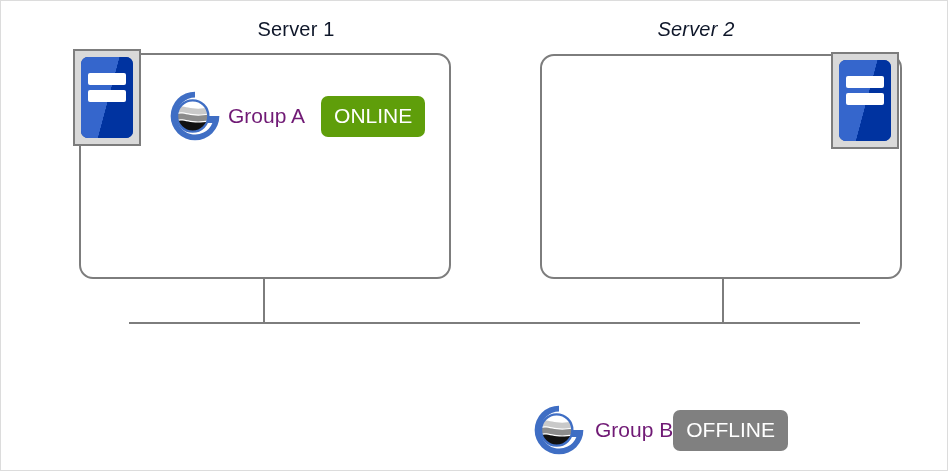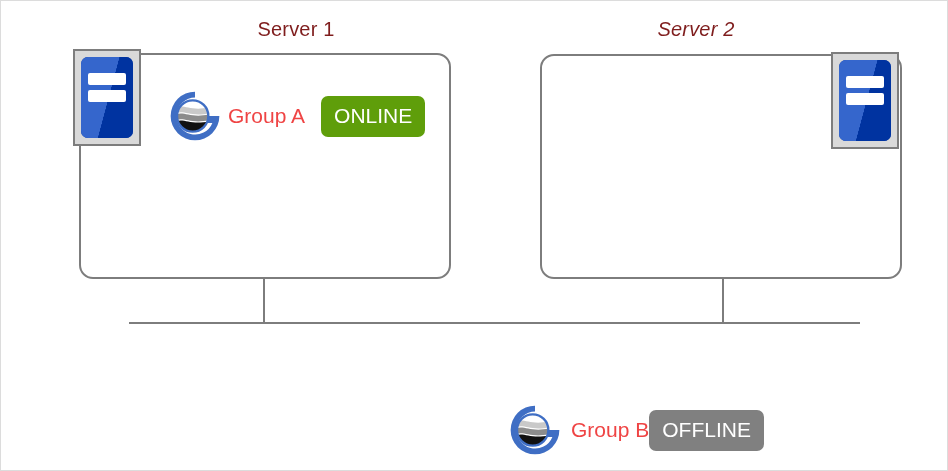--- a/index.html
+++ b/index.html
@@ -17,21 +17,21 @@
     background: #ffffff;
     border: 1px solid #dcdcdc;
     box-sizing: border-box;
     overflow: hidden;
   }
 
   
   .server-title {
     position: absolute;
     font-size: 20px;
-    color: #7f1d1d;
+    color: #0f172a;
     letter-spacing: 0.2px;
     white-space: nowrap;
     text-align: center;
   }
   #title-server-1 { left: 155px; top: 17px; width: 280px; }
   #title-server-2 { left: 555px; top: 17px; width: 280px; font-style: italic; }
 
   
   .server-box {
     position: absolute;
@@ -92,32 +92,32 @@
   #drop-line-1 { left: 262px; top: 278px; height: 44px; }
   #drop-line-2 { left: 721px; top: 278px; height: 44px; }
 
   
   .group-row {
     position: absolute;
     display: flex;
     align-items: center;
   }
   #group-row-a { left: 165px; top: 86px; }
-  #group-row-b { left: 504px; top: 400px; }
+  #group-row-b { left: 528px; top: 400px; }
 
   .group-logo {
     flex: 0 0 auto;
     display: block;
   }
   #group-row-a .group-logo { width: 58px; height: 58px; }
   #group-row-b .group-logo { width: 60px; height: 58px; }
 
   .group-label {
     font-size: 21px;
-    color: #ef4444;
+    color: #701a75;
     white-space: nowrap;
     margin-left: 4px;
   }
   #group-row-b .group-label { margin-left: 6px; }
 
   .status-badge {
     margin-left: 16px;
     border-radius: 7px;
     color: #ffffff;
     font-size: 21px;

